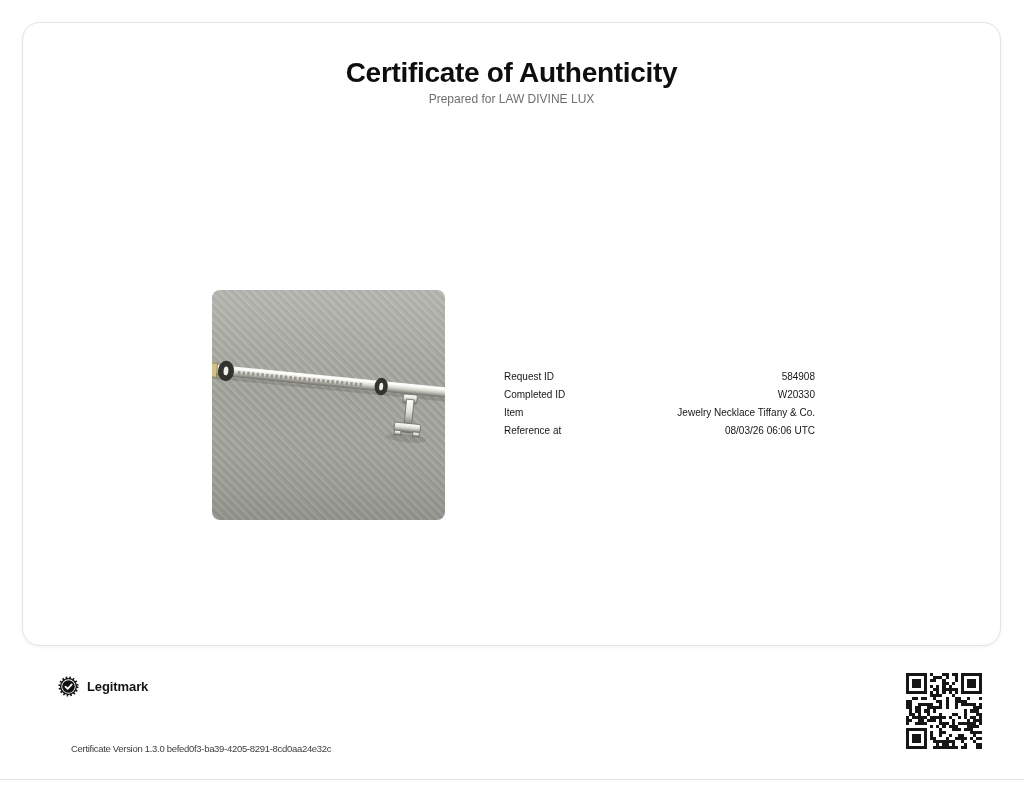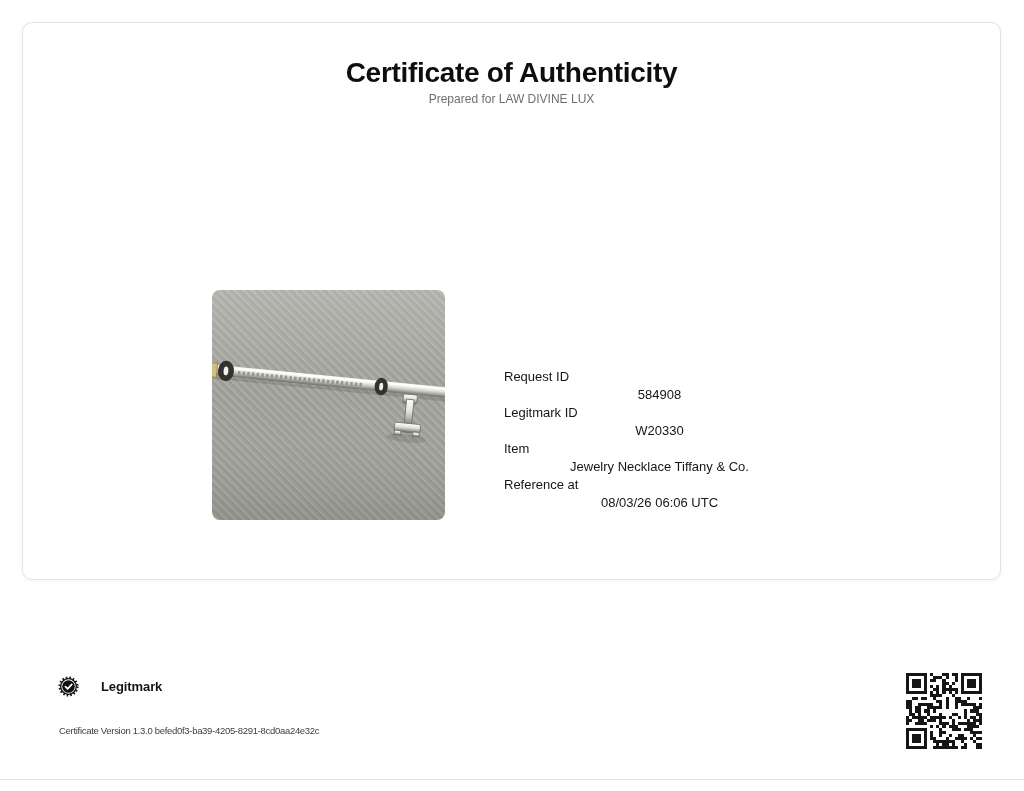--- a/index.html
+++ b/index.html
@@ -6,24 +6,24 @@
   html, body {
     width: 1024px; height: 791px;
     background: #ffffff;
     font-family: "Liberation Sans", sans-serif;
     overflow: hidden;
     position: relative;
   }
   .card {
     position: absolute;
     left: 22px; top: 22px;
-    width: 979px; height: 558px;
+    width: 979px; height: 624px;
     background: #ffffff;
     border: 1px solid #e3e3e3;
-    border-radius: 10px;
+    border-radius: 18px;
     box-shadow: 0 1px 4px rgba(0,0,0,0.05);
   }
   .cert-title {
     position: absolute;
     top: 34px; left: 0; right: 0;
     text-align: center;
     font-size: 28px;
     font-weight: 700;
     color: #0e0e0e;
     letter-spacing: -0.3px;
@@ -45,49 +45,48 @@
   }
   .details {
     position: absolute;
     left: 481px; top: 345px;
     width: 311px;
   }
   .detail-row {
     display: flex;
     justify-content: space-between;
     line-height: 18px;
-    font-size: 13px;
+    font-size: 10px;
     color: #161616;
-    flex-direction: column;
   }
   .detail-row .label { text-align: left; white-space: nowrap; }
   .detail-row .value { text-align: center; white-space: nowrap; }
   .brand-row {
     position: absolute;
     left: 35px; top: 653px;
     display: flex;
     align-items: center;
-    gap: 22px;
+    gap: 8px;
   }
   .brand-name {
     font-size: 13px;
     font-weight: 700;
     color: #141414;
     letter-spacing: -0.1px;
   }
   .fineprint {
     position: absolute;
     left: 36px;
     font-size: 9.5px;
     letter-spacing: -0.3px;
     color: #3e3e3e;
     white-space: nowrap;
   }
   .fineprint.line1 { top: 683px; }
-  .fineprint.line2 { top: 702px; }
+  .fineprint.line2 { top: 720px; margin-left: 12px; }
   .qr {
     position: absolute;
     left: 883px; top: 650px;
     width: 76px; height: 76px;
   }
   .page-break-line {
     position: absolute;
     left: 0; top: 779px;
     width: 1024px; height: 1px;
     background: #e2e2e2;
@@ -145,21 +144,21 @@
       </g>
     </svg>
   </div>
 
   <div class="details">
     <div class="detail-row">
       <span class="label">Request ID</span>
       <span class="value">584908</span>
     </div>
     <div class="detail-row">
-      <span class="label">Legitmark ID</span>
+      <span class="label">Completed ID</span>
       <span class="value">W20330</span>
     </div>
     <div class="detail-row">
       <span class="label">Item</span>
       <span class="value">Jewelry Necklace Tiffany &amp; Co.</span>
     </div>
     <div class="detail-row">
       <span class="label">Reference at</span>
       <span class="value">08/03/26 06:06 UTC</span>
     </div>

